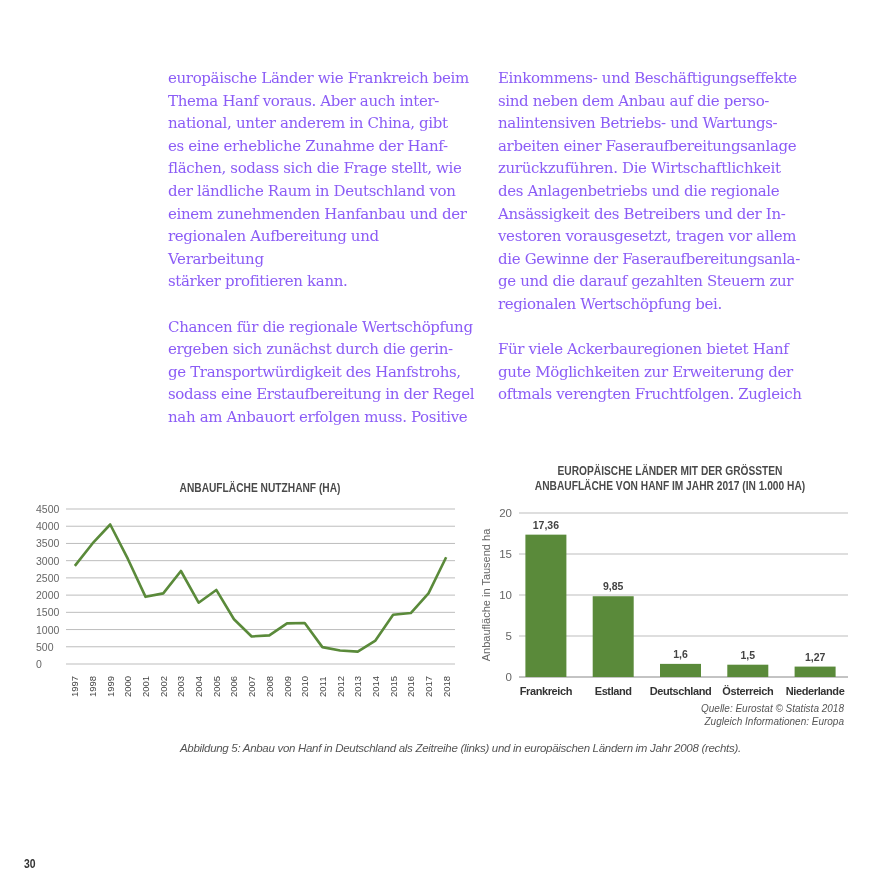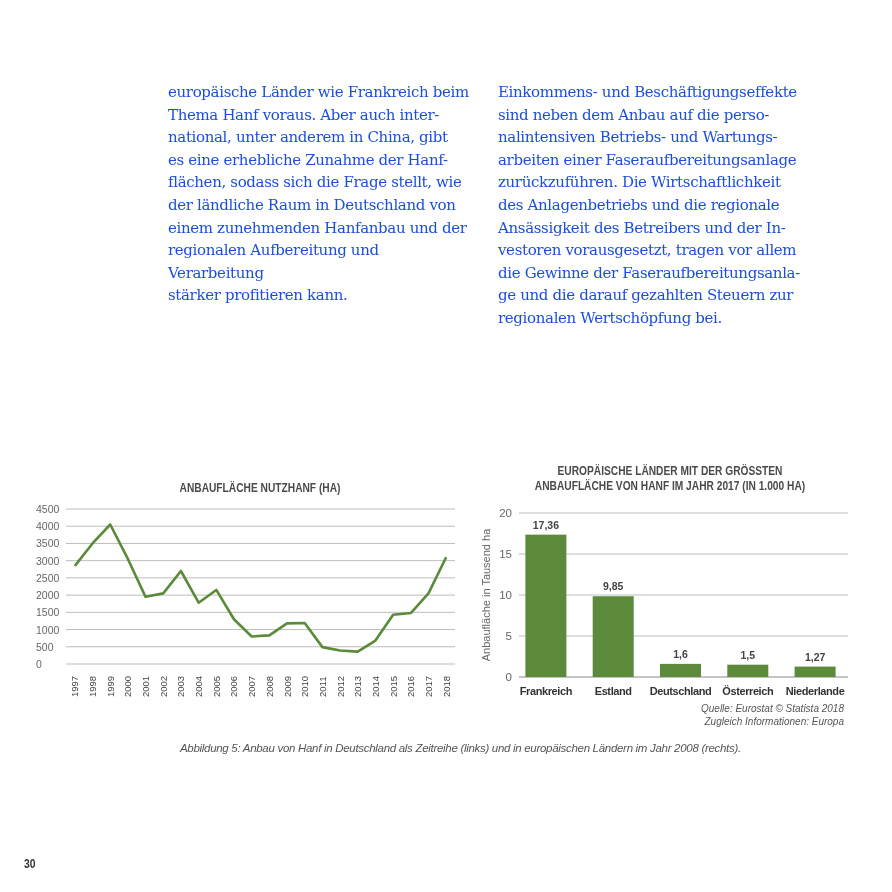--- a/index.html
+++ b/index.html
@@ -1,18 +1,18 @@
 <!DOCTYPE html>
 <html><head>
 <meta charset="utf-8">
 <style>
   html, body { margin: 0; padding: 0; background: #ffffff; }
   body { width: 892px; height: 892px; position: relative; overflow: hidden;
          font-family: "DejaVu Serif", "Liberation Serif", serif; color: #555555; }
-  .col { position: absolute; top: 81px; width: 310px; font-size: 15px; line-height: 22.6px; color: #1d4ed8;
+  .col { position: absolute; top: 67px; width: 310px; font-size: 15px; line-height: 22.6px; color: #8b5cf6;
          font-family: "DejaVu Serif", serif; letter-spacing: -0.35px; }
   .col p { margin: 0 0 22.6px 0; white-space: pre-line; }
   #col-left { left: 168px; }
   #col-right { left: 498px; }
 
   .chart-title { position: absolute; text-align: center; font-family: "Liberation Sans", sans-serif;
                  font-weight: bold; font-size: 12px; color: #4a4a4a; letter-spacing: 0px; transform: scaleX(0.85); transform-origin: center; }
   svg text { font-family: "Liberation Sans", sans-serif; }
   .source { position: absolute; right: 48px; top: 702px; text-align: right; font-family: Liberation Sans, sans-serif;
             font-style: italic; font-size: 10px; line-height: 13px; color: #555; }
@@ -27,33 +27,41 @@
 <div class="col" id="col-left">
   <p>europäische Länder wie Frankreich beim
 Thema Hanf voraus. Aber auch inter-
 national, unter anderem in China, gibt
 es eine erhebliche Zunahme der Hanf-
 flächen, sodass sich die Frage stellt, wie
 der ländliche Raum in Deutschland von
 einem zunehmenden Hanfanbau und der
 regionalen Aufbereitung und Verarbeitung
 stärker profitieren kann.</p>
+  <p>Chancen für die regionale Wertschöpfung
+ergeben sich zunächst durch die gerin-
+ge Transportwürdigkeit des Hanfstrohs,
+sodass eine Erstaufbereitung in der Regel
+nah am Anbauort erfolgen muss. Positive</p>
 </div>
 <div class="col" id="col-right">
   <p>Einkommens- und Beschäftigungseffekte
 sind neben dem Anbau auf die perso-
 nalintensiven Betriebs- und Wartungs-
 arbeiten einer Faseraufbereitungsanlage
 zurückzuführen. Die Wirtschaftlichkeit
 des Anlagenbetriebs und die regionale
 Ansässigkeit des Betreibers und der In-
 vestoren vorausgesetzt, tragen vor allem
 die Gewinne der Faseraufbereitungsanla-
 ge und die darauf gezahlten Steuern zur
 regionalen Wertschöpfung bei.</p>
+  <p>Für viele Ackerbauregionen bietet Hanf
+gute Möglichkeiten zur Erweiterung der
+oftmals verengten Fruchtfolgen. Zugleich</p>
 </div>
 
 <div class="chart-title" style="left:100px; top:481px; width:320px;">ANBAUFLÄCHE NUTZHANF (HA)</div>
 <svg id="line-chart" style="position:absolute; left:0; top:495px;" width="470" height="210">
     <line x1="66" x2="455" y1="169" y2="169" stroke="#bdbdbd" stroke-width="1"></line>
     <text x="36" y="173" font-size="10.5" fill="#666">0</text>
     <line x1="66" x2="455" y1="151.77777777777777" y2="151.77777777777777" stroke="#bdbdbd" stroke-width="1"></line>
     <text x="36" y="155.77777777777777" font-size="10.5" fill="#666">500</text>
     <line x1="66" x2="455" y1="134.55555555555554" y2="134.55555555555554" stroke="#bdbdbd" stroke-width="1"></line>
     <text x="36" y="138.55555555555554" font-size="10.5" fill="#666">1000</text>

